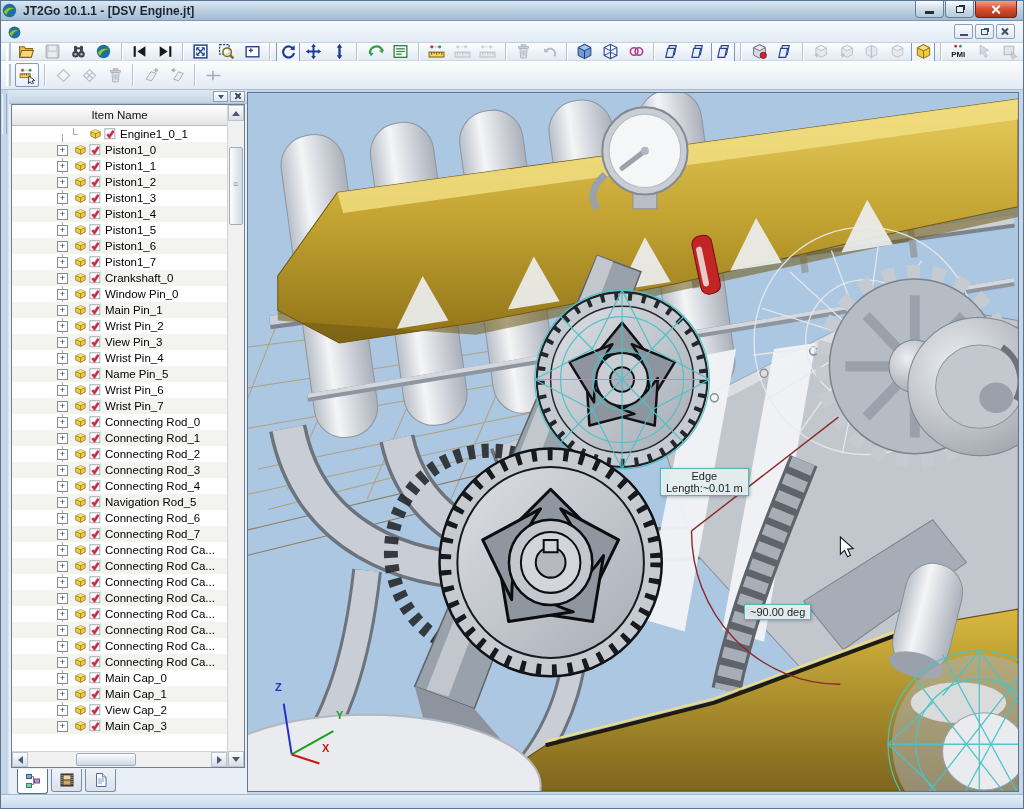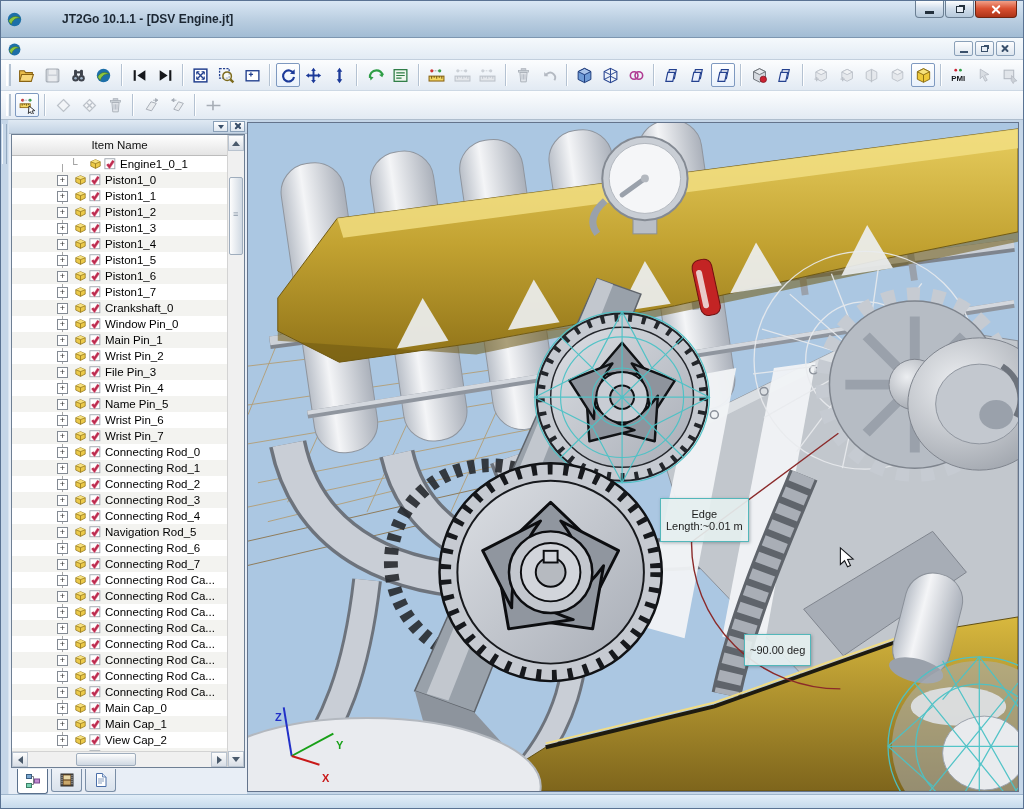--- a/index.html
+++ b/index.html
@@ -1,19 +1,19 @@
 <!DOCTYPE html>
 <html><head>
 <meta charset="utf-8">
 <style>
   *{margin:0;padding:0;box-sizing:border-box;}
   html,body{width:1024px;height:809px;font-family:"Liberation Sans",sans-serif;background:#8aa5c0;overflow:hidden;}
   .app{width:1024px;height:809px;display:flex;flex-direction:column;background:#c5d6e8;border:1px solid #5a7393;}
   
-  .titlebar{height:37px;background:linear-gradient(#d9e7f4,#b9cde0 55%,#a2bcd4);border-bottom:1px solid #7d96b0;display:flex;align-items:center;position:relative;padding-left:5px;gap:34px;}
+  .titlebar{height:20px;background:linear-gradient(#d9e7f4,#b9cde0 55%,#a2bcd4);border-bottom:1px solid #7d96b0;display:flex;align-items:center;position:relative;}
   .titlebar .appico{width:17px;height:17px;margin-right:5px;}
   .title-text{font-size:12px;font-weight:bold;color:#1c2733;}
   .wbtns{position:absolute;top:0;right:6px;display:flex;}
   .wbtn{width:29px;height:17px;border:1px solid #6b7f93;border-top:none;border-radius:0 0 4px 4px;background:linear-gradient(#fdfefe,#d3dfec 45%,#b6c9db);display:flex;align-items:center;justify-content:center;margin-left:1px;}
   .wbtn.close{width:42px;background:linear-gradient(#f2a088,#d95030 48%,#ad3418);border-color:#6e2410;}
   .glyph-min{width:9px;height:3px;background:#23303c;margin-top:6px;}
   .glyph-restore{width:8px;height:7px;border:1px solid #23303c;background:#e8eef5;box-shadow:2px -2px 0 -1px #23303c;}
   .glyph-x{position:relative;width:10px;height:10px;}
   .glyph-x::before,.glyph-x::after{content:"";position:absolute;left:4px;top:0;width:2.4px;height:11px;background:#fff;border-radius:1px;}
   .glyph-x::before{transform:rotate(45deg);} .glyph-x::after{transform:rotate(-45deg);}
@@ -21,21 +21,21 @@
   
   .menubar{height:22px;background:linear-gradient(#f5f9fc,#e2ebf4);border-bottom:1px solid #c2cfdd;display:flex;align-items:center;position:relative;padding-left:4px;}
   .menubar .appico{width:15px;height:15px;margin:0 6px 0 2px;}
   .menu-item{font-size:12px;color:#111;padding:2px 9px;}
   .mdibtns{position:absolute;right:8px;top:3px;display:flex;}
   .mdibtn{width:19px;height:15px;border:1px solid #8aa0b8;background:linear-gradient(#fdfdfe,#dde6ef);display:flex;align-items:center;justify-content:center;margin-left:2px;border-radius:2px;}
   .glyph-min.dark{background:#3a506b;width:8px;height:2px;margin-top:7px;}
   .glyph-restore.small{width:7px;height:6px;box-shadow:2px -2px 0 -1px #3a506b;border-color:#3a506b;}
   
   .tbar{background:linear-gradient(#fcfdfe,#e2eaf3);display:flex;align-items:center;padding-left:2px;}
-  .tbar1{height:31px;border-bottom:1px solid #cdd8e4;}
+  .tbar1{height:18px;border-bottom:1px solid #cdd8e4;}
   .tbar2{height:29px;border-bottom:1px solid #aebdcd;}
   .thandle{width:5px;height:22px;margin:0 3px;border-left:2px solid #fff;border-right:2px solid #b4c2d2;}
   .tsep{width:2px;height:22px;margin:0 4px;border-left:1px solid #b4c2d2;border-right:1px solid #fff;}
   .tb{width:24px;height:24px;display:flex;align-items:center;justify-content:center;border:1px solid transparent;border-radius:2px;margin:0 1px;}
   .tb.act{background:linear-gradient(#ffffff,#e9f1fb);border-color:#7e99c0;}
   .tb.dis .ic{opacity:.85;}
   .ic{display:inline-flex;}
   .ic svg{width:17px;height:17px;}
   
   .content{flex:1;display:flex;min-height:0;background:#c5d6e8;}
@@ -78,21 +78,21 @@
   .arr.right{border-top:4px solid transparent;border-bottom:4px solid transparent;border-left:5px solid #4a5a6c;}
   
   .side-tabs{height:26px;display:flex;align-items:flex-start;padding:1px 0 0 8px;gap:3px;background:#e8eef6;}
   .stab{width:31px;height:23px;border:1px solid #7a8ea6;border-radius:0 0 3px 3px;border-top:none;background:linear-gradient(#eef2f7,#d9e2ec);display:flex;align-items:center;justify-content:center;}
   .stab.on{background:#fff;height:25px;border-color:#5a708c;}
   .stab .ic svg{width:16px;height:16px;}
   
   .viewarea{flex:1;padding:2px 4px 2px 0;min-width:0;}
   .viewport{width:100%;height:100%;position:relative;border:1px solid #64748c;background:#abc7e2;overflow:hidden;}
   .viewport svg.scene{position:absolute;inset:0;width:100%;height:100%;}
-  .anno{position:absolute;border:1.5px solid #53b7ba;background:rgba(229,239,239,.92);font-size:11px;color:#1c1c1c;text-align:center;padding:9px 5px;box-shadow:1px 1px 3px rgba(40,60,70,.35);white-space:nowrap;}
+  .anno{position:absolute;border:1.5px solid #53b7ba;background:rgba(229,239,239,.92);font-size:11px;color:#1c1c1c;text-align:center;padding:1px 5px;box-shadow:1px 1px 3px rgba(40,60,70,.35);white-space:nowrap;}
   .triad-label{position:absolute;font-size:11px;font-weight:bold;}
   
   .statusbar{height:14px;background:linear-gradient(#e2eef8,#c6daec);border-top:1px solid #9fb6cc;font-size:10px;color:#3a506b;padding-left:8px;}
 </style>
 </head>
 <body>
 
 <div class="app">
 
   <div class="titlebar">
@@ -779,21 +779,21 @@
                       <path d="M2.6 5.4L8 7.6 13.4 5.4M8 7.6V13" fill="none" stroke="#8a6c12" stroke-width=".8"></path>
                     </svg>
                   </span>
                   <span class="tcheck">
                     <svg viewBox="0 0 16 16">
                       <rect x="1" y="2" width="11.4" height="11.4" fill="#fff" stroke="#9aa1aa"></rect>
                       <path d="M3.8 8.2l2.4 3 4.6-6.8" fill="none" stroke="#e06a86" stroke-width="3.4"></path>
                       <path d="M3.8 8.2l2.4 3 4.6-6.8" fill="none" stroke="#b92b4e" stroke-width="2"></path>
                     </svg>
                   </span>
-                  <span class="tlabel">File Pin_3</span>
+                  <span class="tlabel">View Pin_3</span>
                 </div>
                 <div class="trow">
                   <span class="texp">+</span>
                   <span class="ticon">
                     <svg viewBox="0 0 16 16">
                       <path d="M2.6 5.4L8 3l5.4 2.4v5L8 13 2.6 10.4z" fill="#ecca4a" stroke="#8a6c12" stroke-width=".8"></path>
                       <path d="M2.6 5.4L8 3l5.4 2.4L8 7.6z" fill="#f6e07c"></path>
                       <path d="M2.6 5.4L8 7.6 13.4 5.4M8 7.6V13" fill="none" stroke="#8a6c12" stroke-width=".8"></path>
                     </svg>
                   </span>

